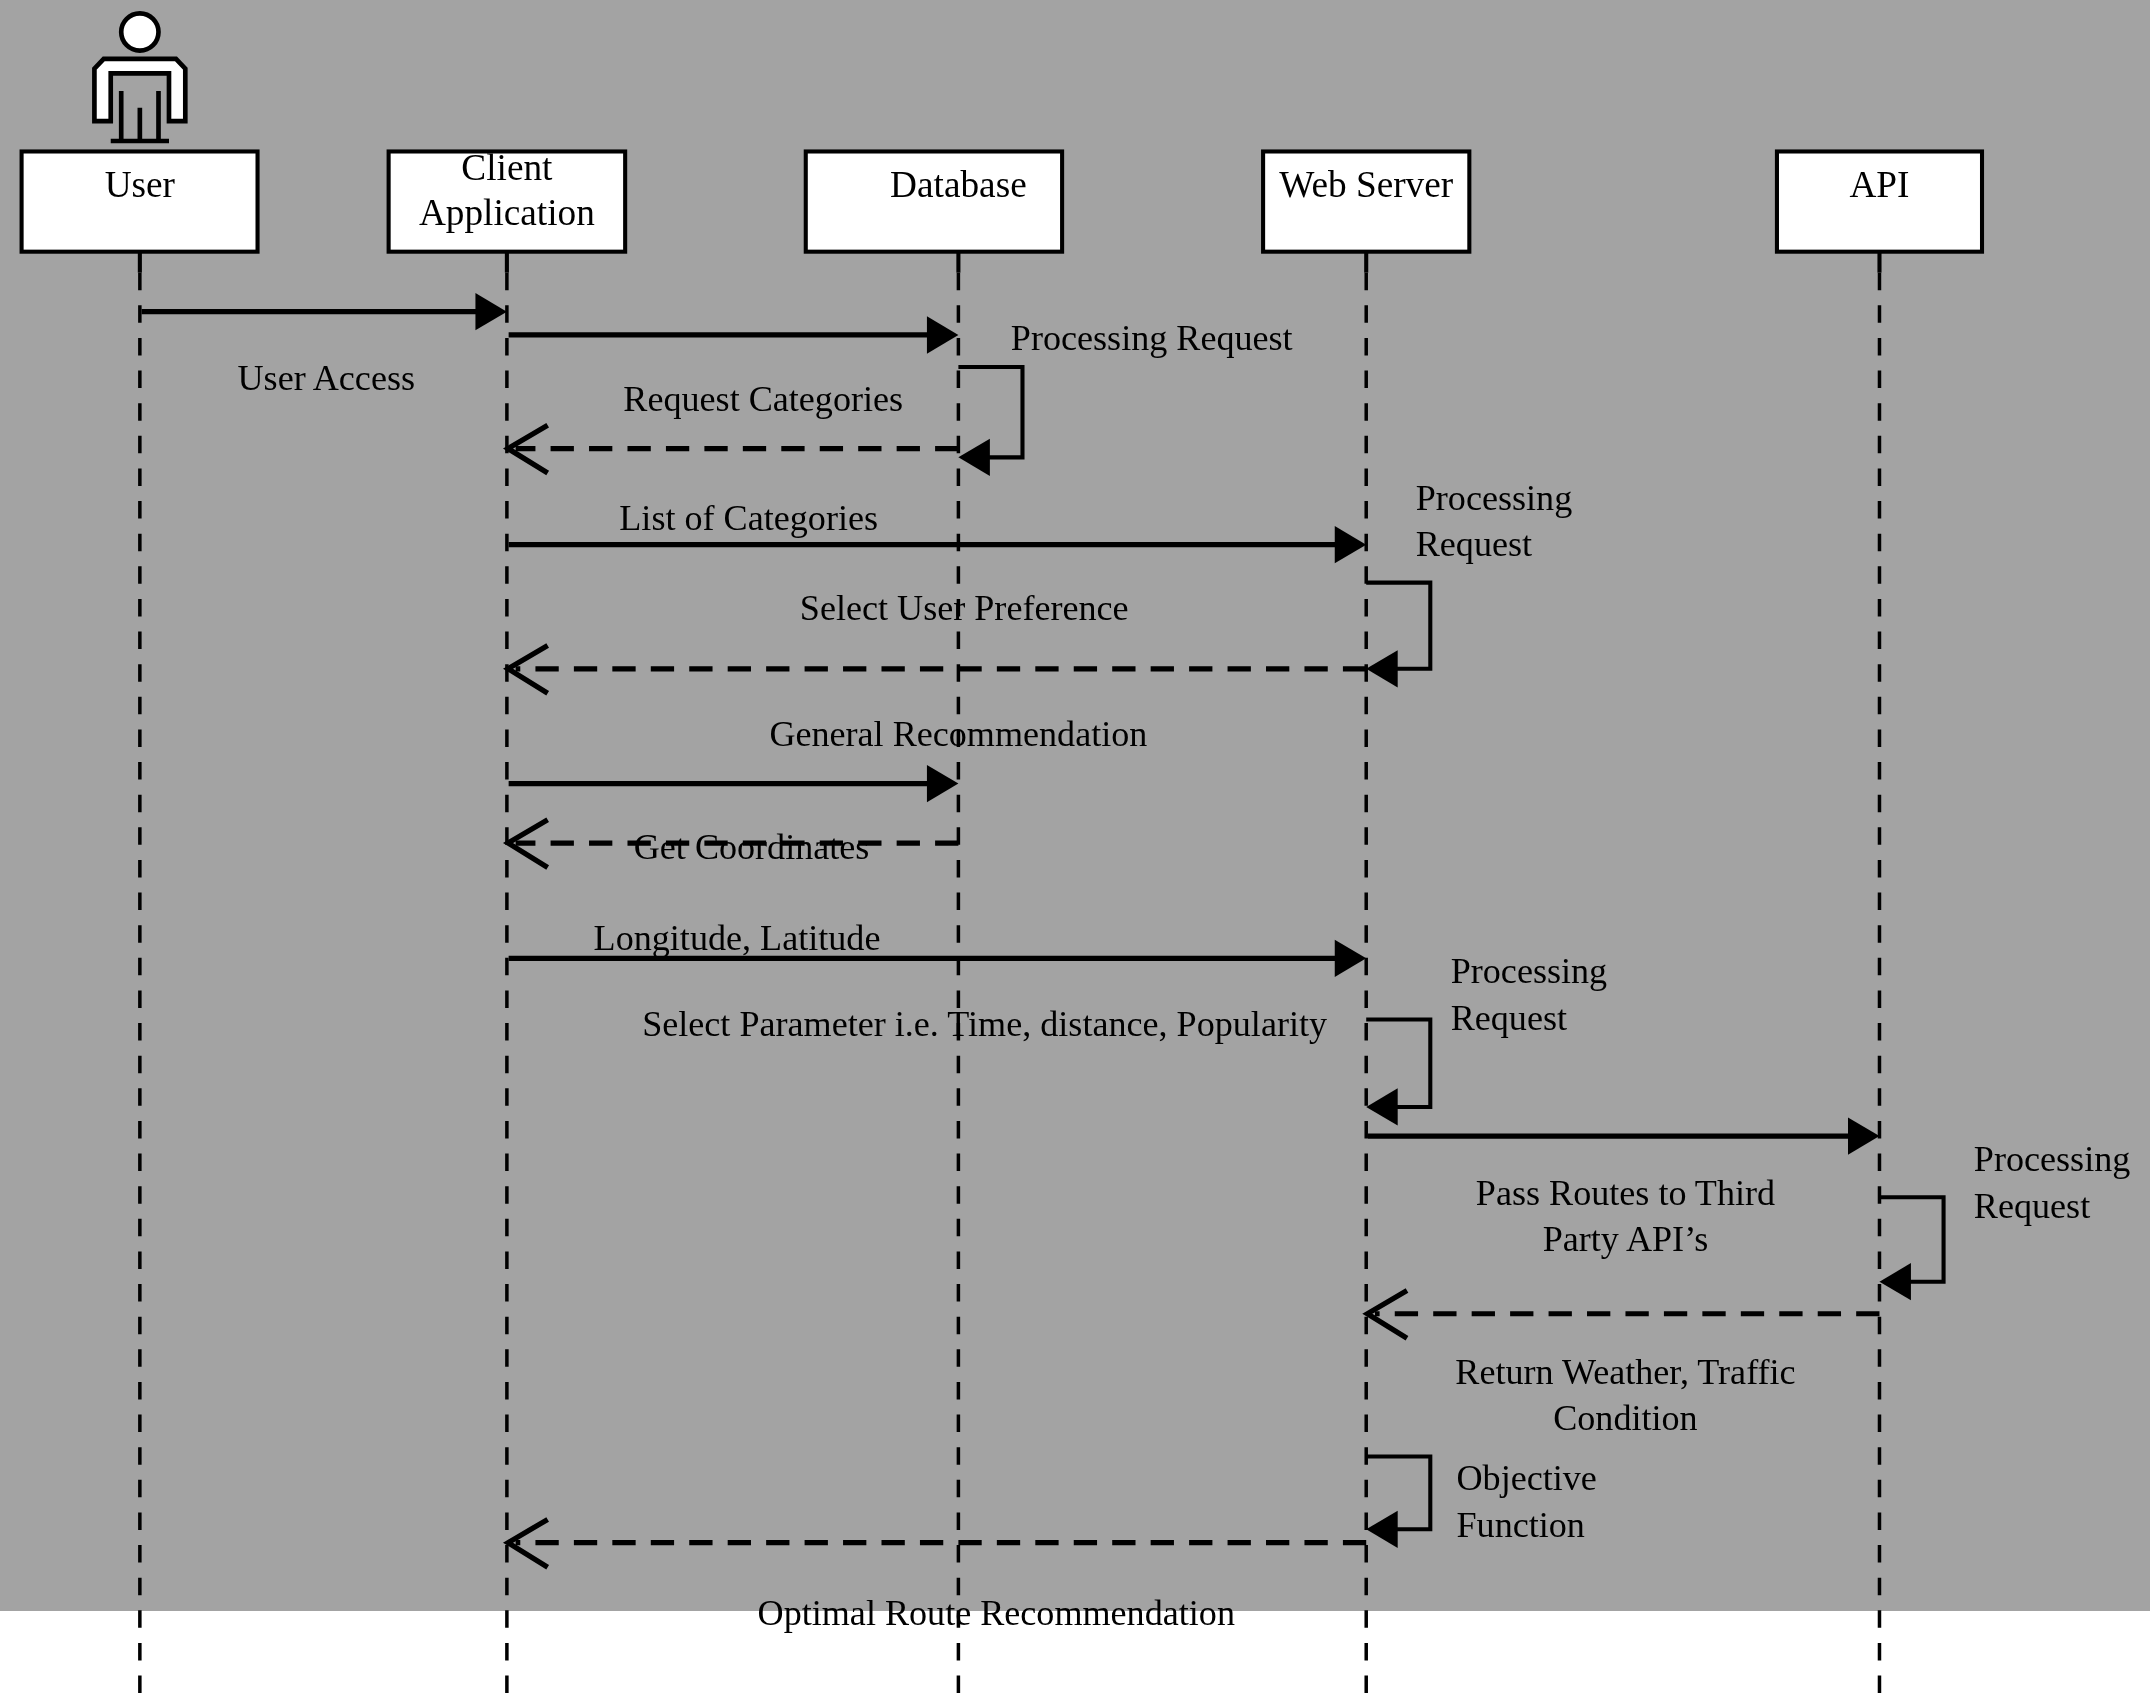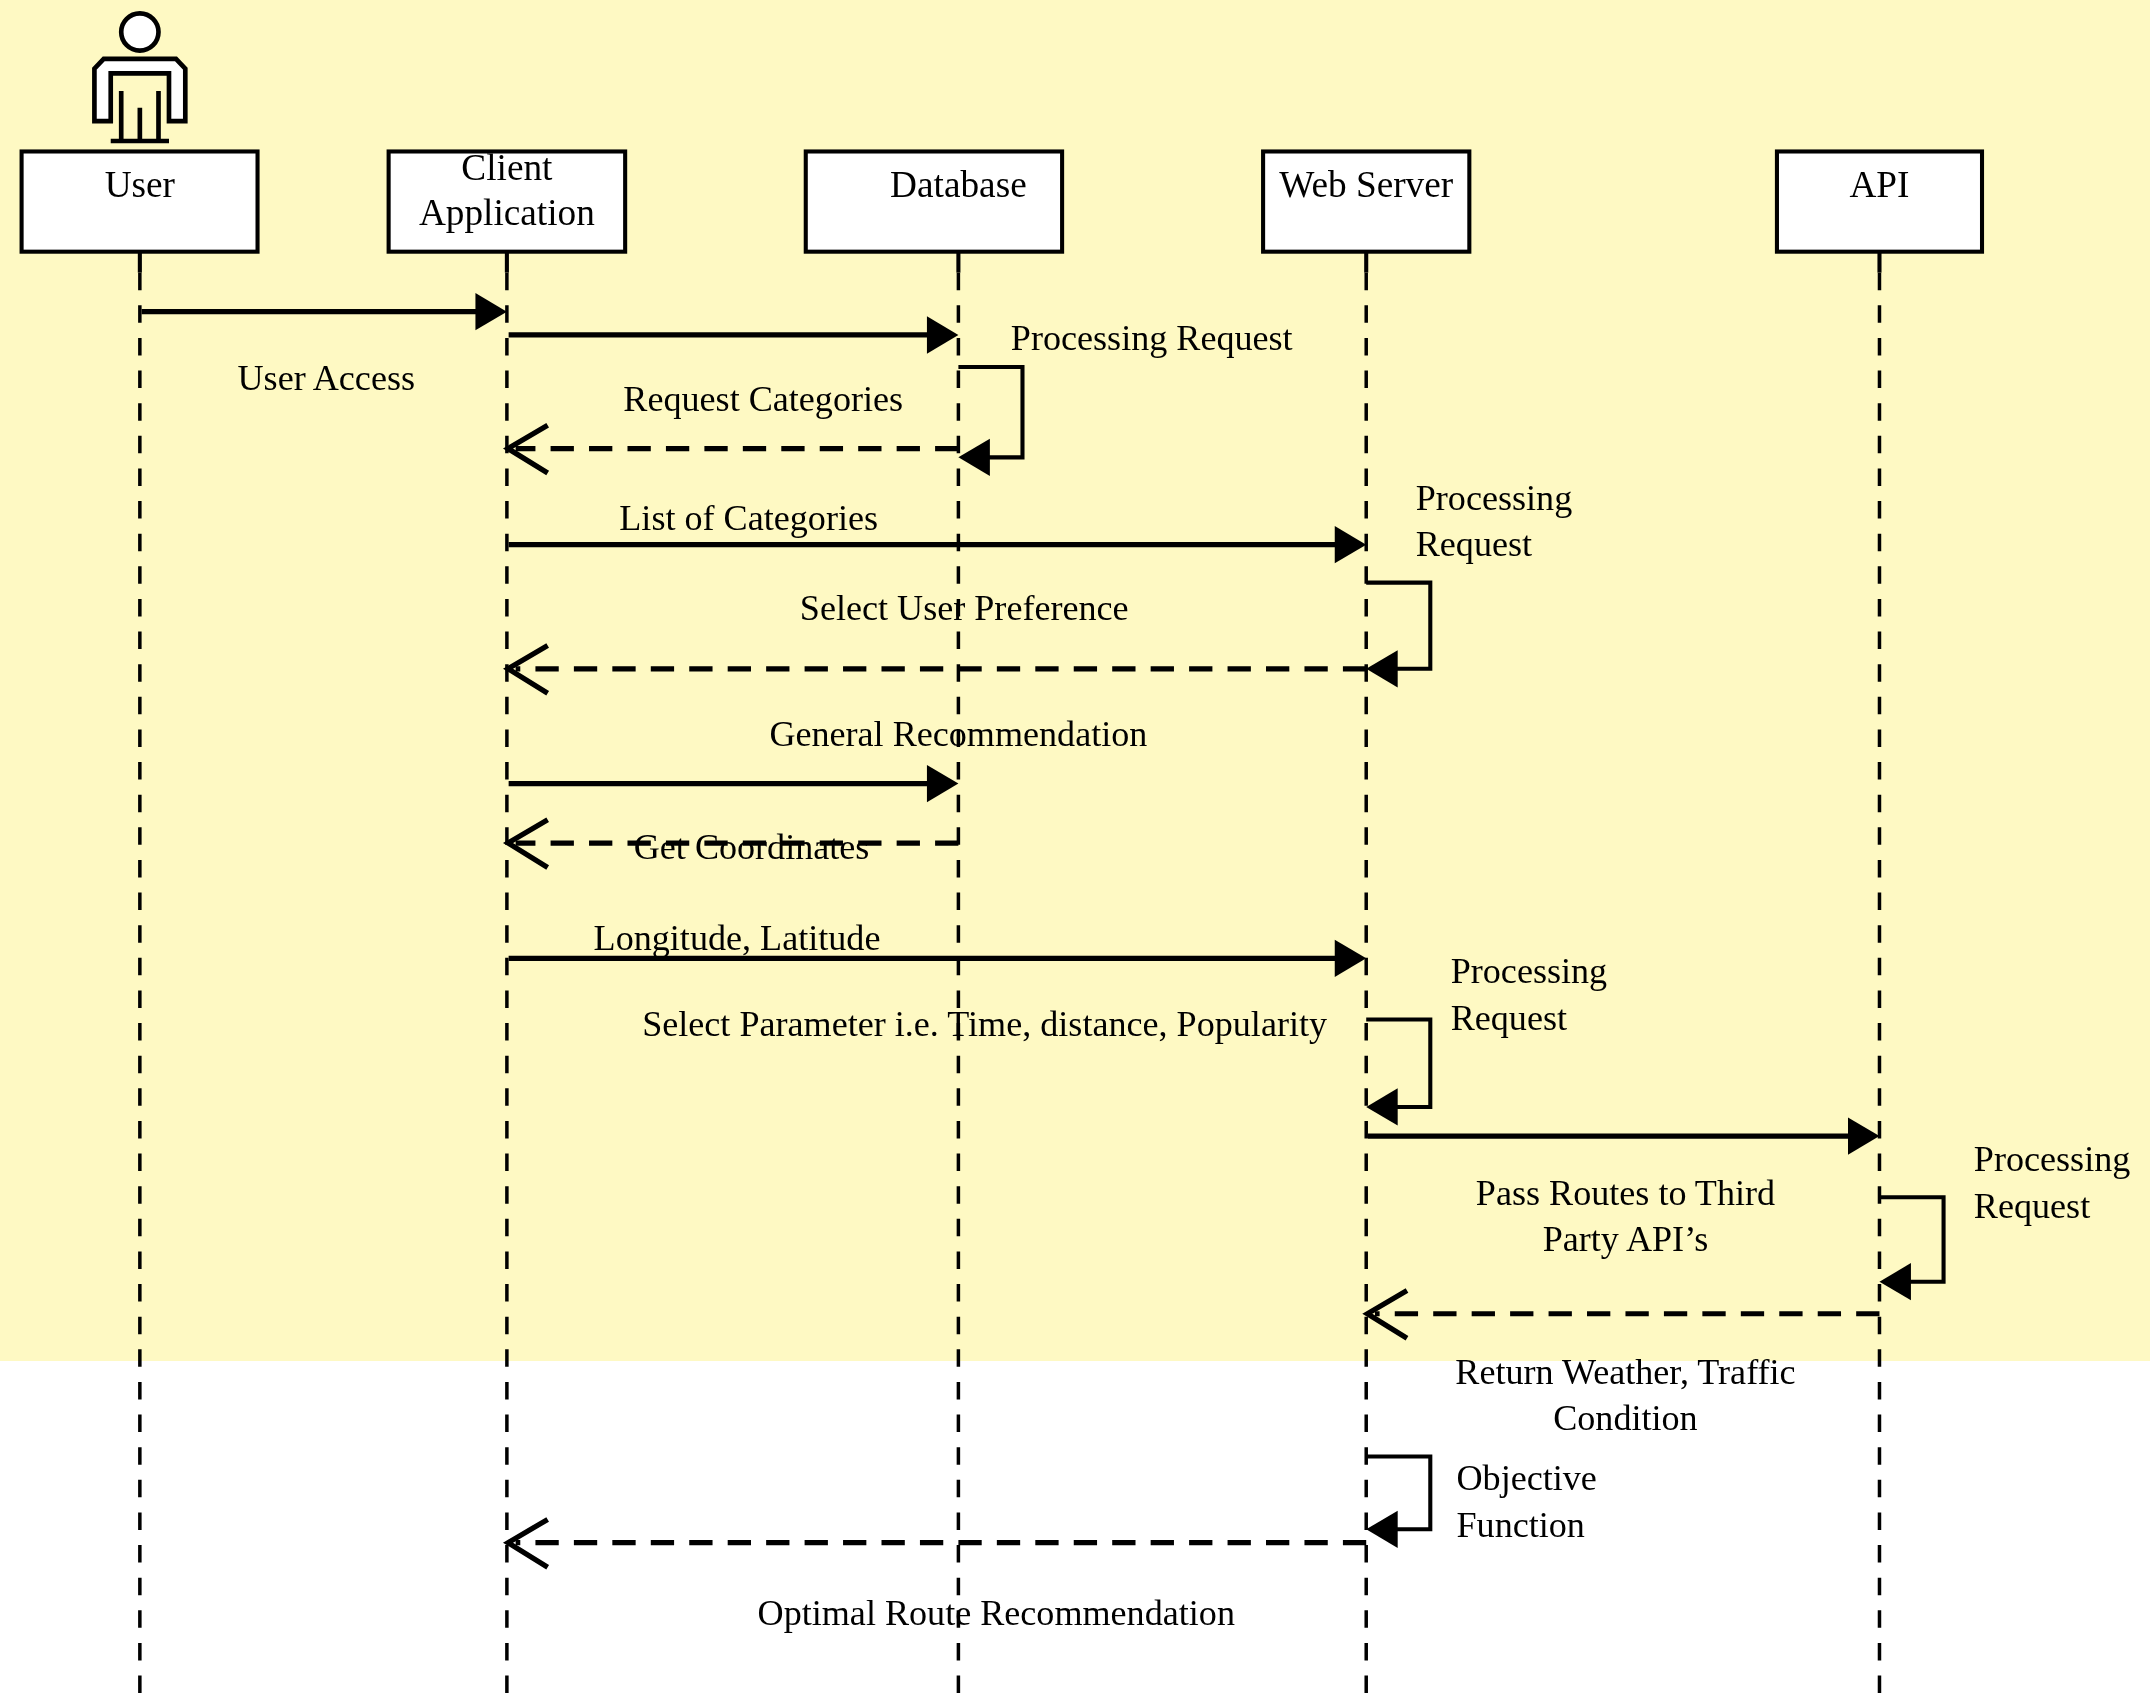--- a/index.html
+++ b/index.html
@@ -9,22 +9,22 @@
   }
   body {
     width: 2151px;
     height: 1707px;
     font-family: "Liberation Serif", "DejaVu Serif", serif;
     overflow: hidden;
   }
   #diagram-root {
     position: relative;
     width: 2151px;
-    height: 1361px;
-    background: #fef9c3;
+    height: 1611px;
+    background: #a3a3a3;
     text-align: center;
   }
   svg.seq {
     display: block;
     width: 2151px;
     height: 1707px;
   }
   .lifeline-box {
     fill: #ffffff;
     stroke: #000000;

